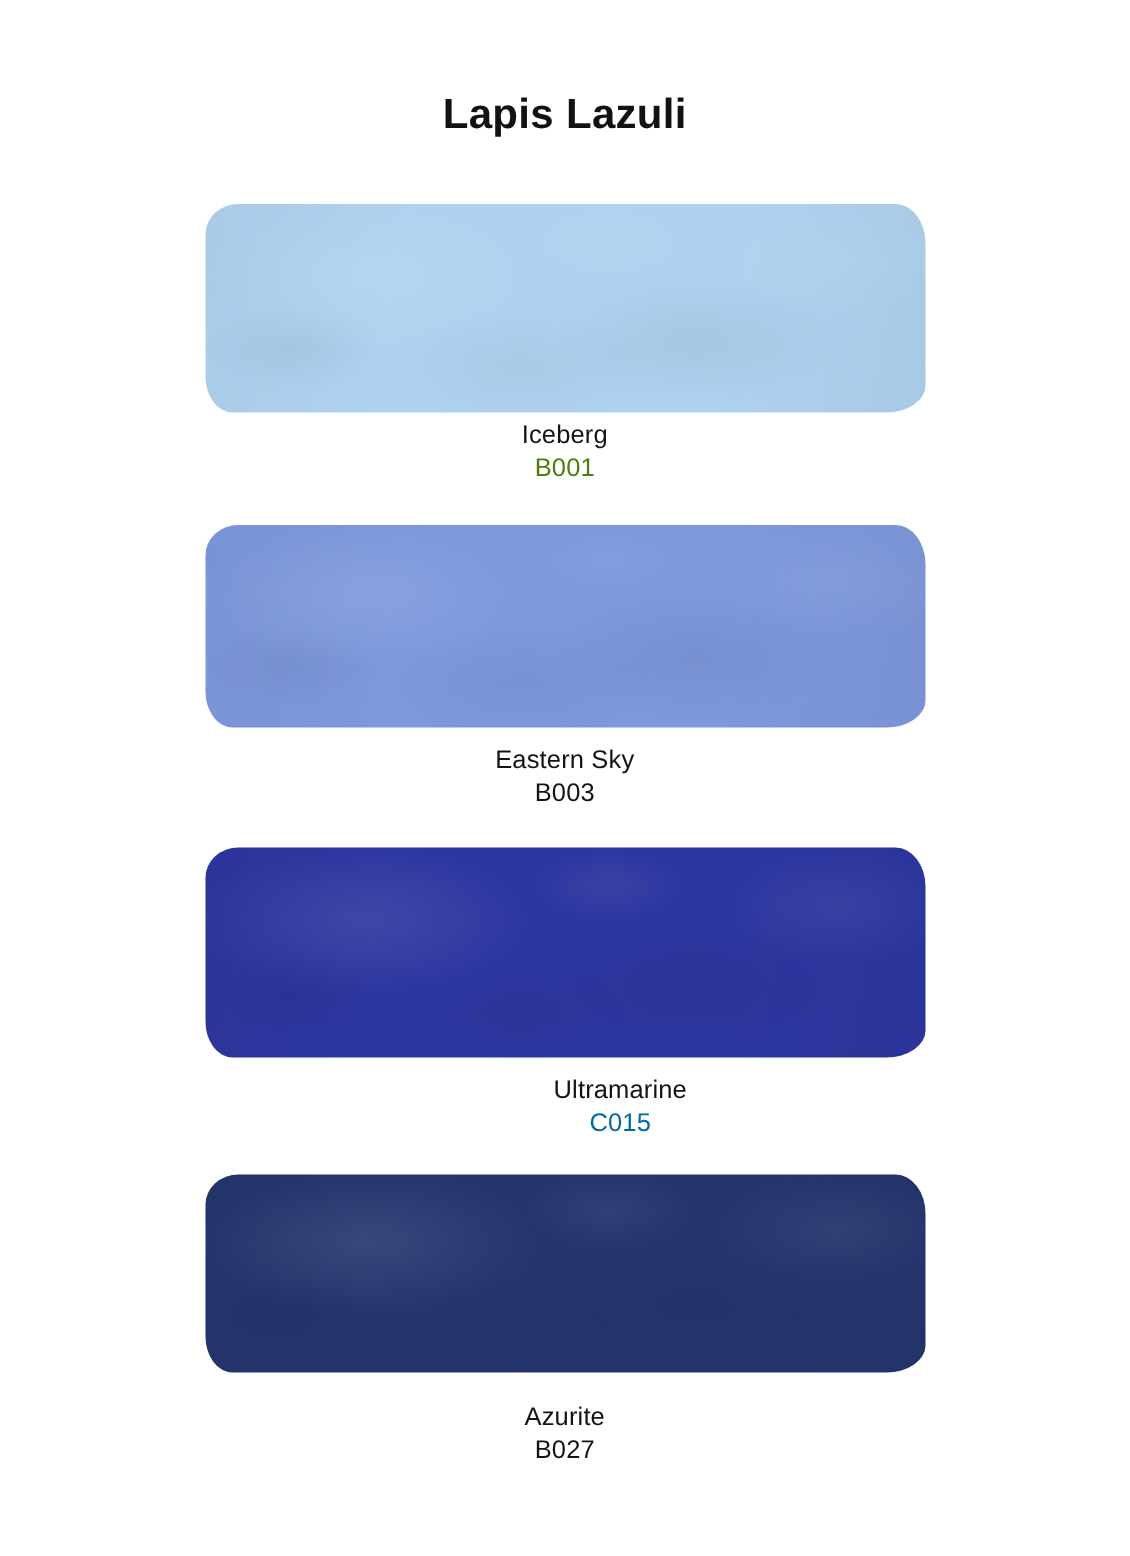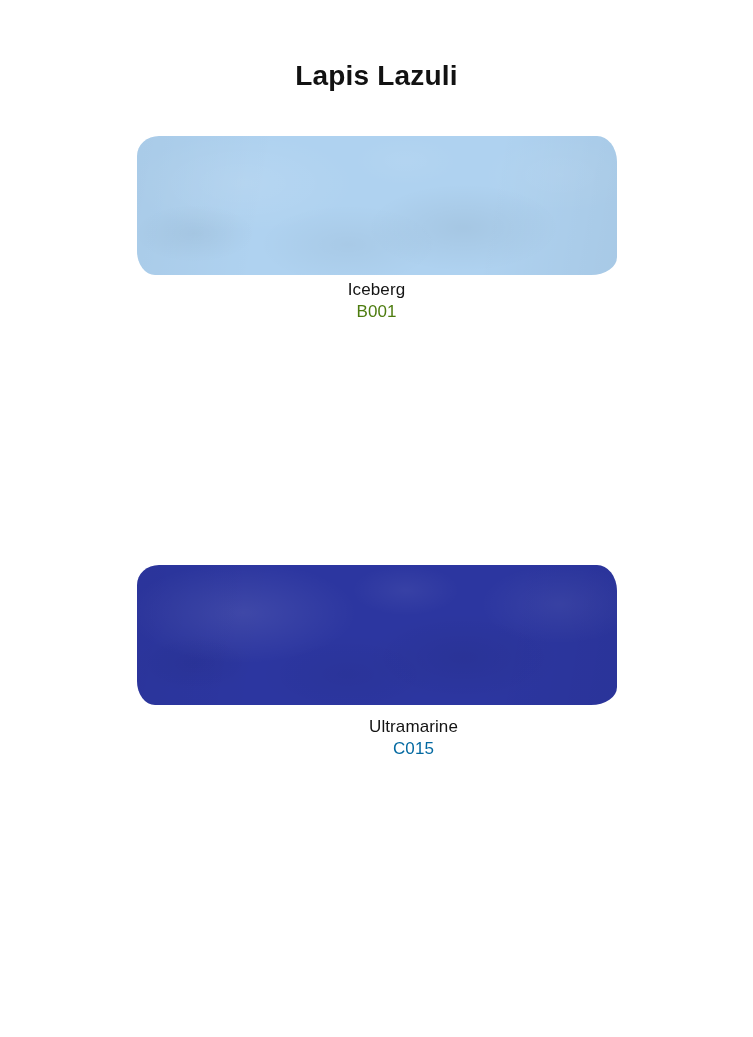--- a/index.html
+++ b/index.html
@@ -117,26 +117,44 @@
     <div class="swatch-entry" style="top: 136px;">
       <div class="swatch-chip-wrap">
         <div class="swatch-chip" style="background: rgb(175, 210, 240); height: 139px;"></div>
       </div>
       <p class="swatch-caption" style="margin-top: 4px;">
         <span class="swatch-name" style="color: rgb(20, 20, 20);">Iceberg</span>
         <span class="swatch-code" style="color: #4d7c0f;">B001</span>
       </p>
     </div>
 
+    <div class="swatch-entry" style="top: 350px;">
+      <div class="swatch-chip-wrap">
+        <div class="swatch-chip" style="background: rgb(126, 152, 220); height: 135px;"></div>
+      </div>
+      <p class="swatch-caption" style="margin-top: 11px;">
+        <span class="swatch-name" style="color: rgb(20, 20, 20);">Eastern Sky</span>
+        <span class="swatch-code" style="color: rgb(20, 20, 20);">B003</span>
+      </p>
+    </div>
 
     <div class="swatch-entry" style="top: 565px;">
       <div class="swatch-chip-wrap">
         <div class="swatch-chip" style="background: rgb(44, 54, 160); height: 140px;"></div>
       </div>
       <p class="swatch-caption" style="margin-top: 11px; padding-left: 37px;">
         <span class="swatch-name" style="color: rgb(20, 20, 20);">Ultramarine</span>
         <span class="swatch-code" style="color: #0369a1;">C015</span>
       </p>
     </div>
 
+    <div class="swatch-entry" style="top: 783px;">
+      <div class="swatch-chip-wrap">
+        <div class="swatch-chip" style="background: rgb(37, 53, 110); height: 132px;"></div>
+      </div>
+      <p class="swatch-caption" style="margin-top: 19px;">
+        <span class="swatch-name" style="color: rgb(20, 20, 20);">Azurite</span>
+        <span class="swatch-code" style="color: rgb(20, 20, 20);">B027</span>
+      </p>
+    </div>
 
   </div>
 </div>
 
 </body></html>

